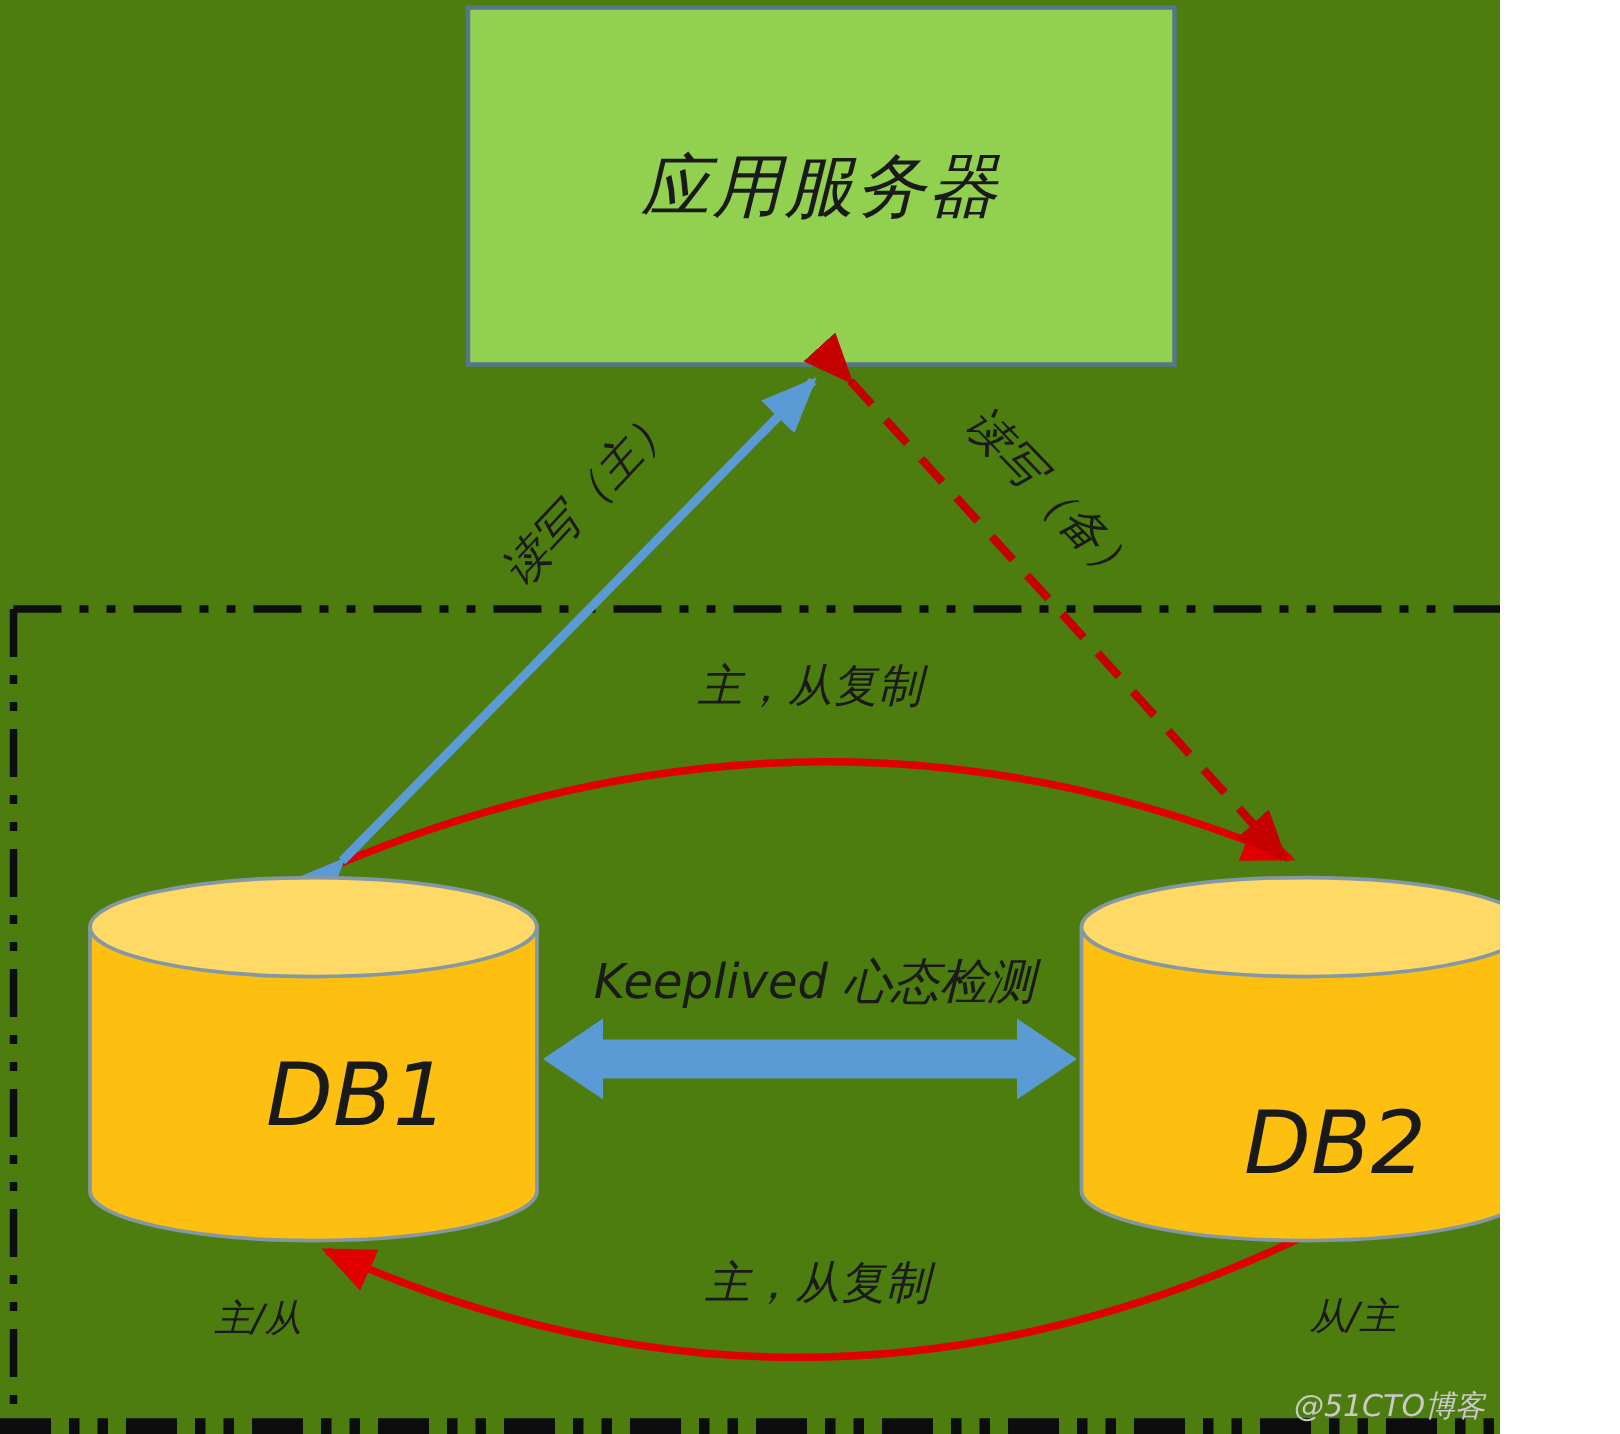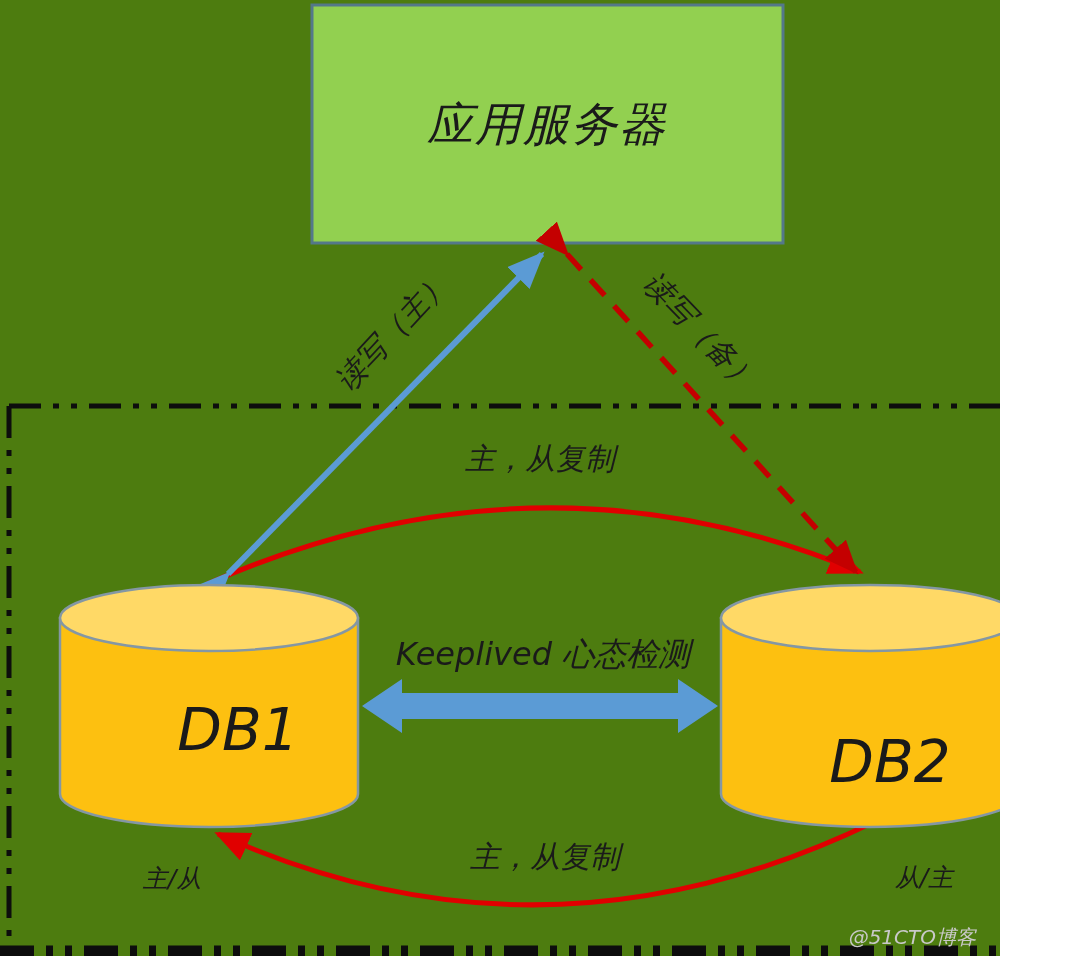--- a/index.html
+++ b/index.html
@@ -23,21 +23,21 @@
   .lbl-db{font-size:58px;font-weight:500;}
   .lbl-mid{font-size:30px;}
   .lbl-heartbeat{font-size:32px;}
   .lbl-role{font-size:25px;}
   .lbl-rot-left{transform:translate(-50%,-50%) rotate(-47deg);}
   .lbl-rot-right{transform:translate(-50%,-50%) rotate(46deg);}
   .lbl-watermark{
     font-size:20px;
     color:#c9c9c9;
     transform:none;
-    right:24px;top:924px;
+    right:10px;top:924px;
     position:absolute;
   }
 </style>
 </head>
 <body>
 
 <div id="canvas">
 
   <svg id="shapes" width="1080" height="956" viewBox="0 0 1080 956">
     <defs>
@@ -88,17 +88,17 @@
   <div class="lbl lbl-mid lbl-rot-left" style="left:392px;top:331px;">读写（主）</div>
   <div class="lbl lbl-mid lbl-rot-right" style="left:701px;top:331px;">读写（备）</div>
 
   <div class="lbl lbl-mid" style="left:540px;top:458px;">主，从复制</div>
 
   <div class="lbl lbl-heartbeat" style="left:543px;top:655px;">Keeplived 心态检测</div>
 
   <div class="lbl lbl-mid" style="left:545px;top:856px;">主，从复制</div>
 
   <div class="lbl lbl-role" style="left:172px;top:879px;">主/从</div>
-  <div class="lbl lbl-role" style="left:924px;top:878px;text-align:right;">从/主</div>
+  <div class="lbl lbl-role" style="left:902px;top:878px;text-align:right;">从/主</div>
 
   <div class="lbl-watermark">@51CTO博客</div>
 
 </div>
 
 </body></html>

